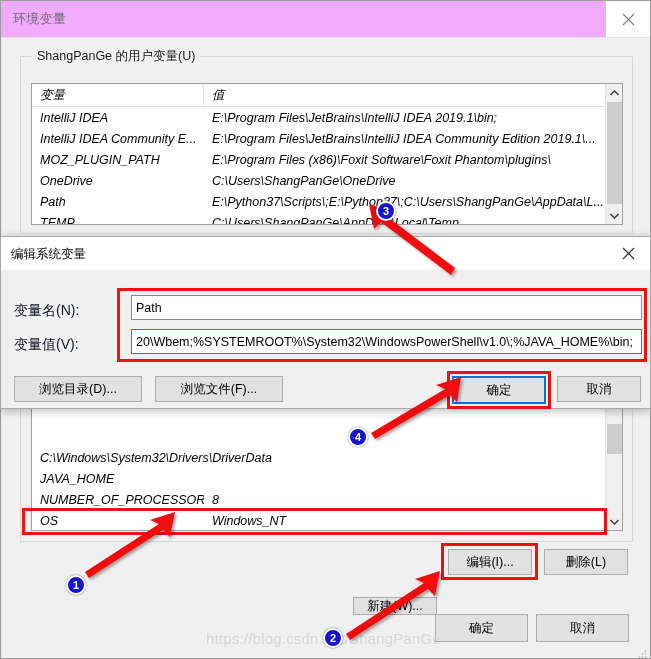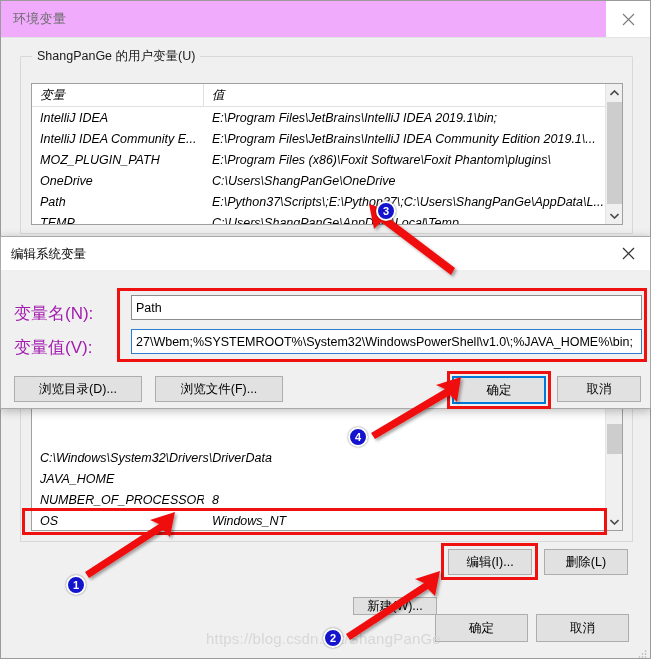--- a/index.html
+++ b/index.html
@@ -170,21 +170,21 @@
   }
   .inner-close {
     position: absolute; right: 0; top: 0;
     width: 44px; height: 33px;
     display: flex; align-items: center; justify-content: center;
     background: #ffffff;
   }
 
   .field-label {
     position: absolute;
-    font-size: 17px; color: #a21caf;
+    font-size: 14px; color: #0f172a;
     white-space: nowrap;
   }
   .lbl-name { left: 14px; top: 302px; }
   .lbl-val  { left: 14px; top: 336px; }
 
   .textfield {
     position: absolute;
     background: #ffffff;
     font-size: 12.5px;
     color: #000;
@@ -382,21 +382,21 @@
           <line x1="12" y1="1" x2="1" y2="12" stroke="#333" stroke-width="1.2"></line>
         </svg>
       </div>
     </div>
   </div>
 
   <div class="field-label lbl-name">变量名(N):</div>
   <div class="field-label lbl-val">变量值(V):</div>
 
   <div class="textfield tf-name">Path</div>
-  <div class="textfield tf-val">27\Wbem;%SYSTEMROOT%\System32\WindowsPowerShell\v1.0\;%JAVA_HOME%\bin;</div>
+  <div class="textfield tf-val">20\Wbem;%SYSTEMROOT%\System32\WindowsPowerShell\v1.0\;%JAVA_HOME%\bin;</div>
 
   <div class="btn btn-browse-dir">浏览目录(D)...</div>
   <div class="btn btn-browse-file">浏览文件(F)...</div>
   <div class="btn focusring btn-inner-ok">确定</div>
   <div class="btn btn-inner-cancel">取消</div>
 
   <div class="anno-box" style="left:117px;top:288px;width:530px;height:74px;"></div>
   <div class="anno-box" style="left:447px;top:371px;width:104px;height:38px;"></div>
   <div class="anno-box" style="left:22px;top:508px;width:585px;height:27px;"></div>
   <div class="anno-box" style="left:441px;top:543px;width:97px;height:37px;"></div>

